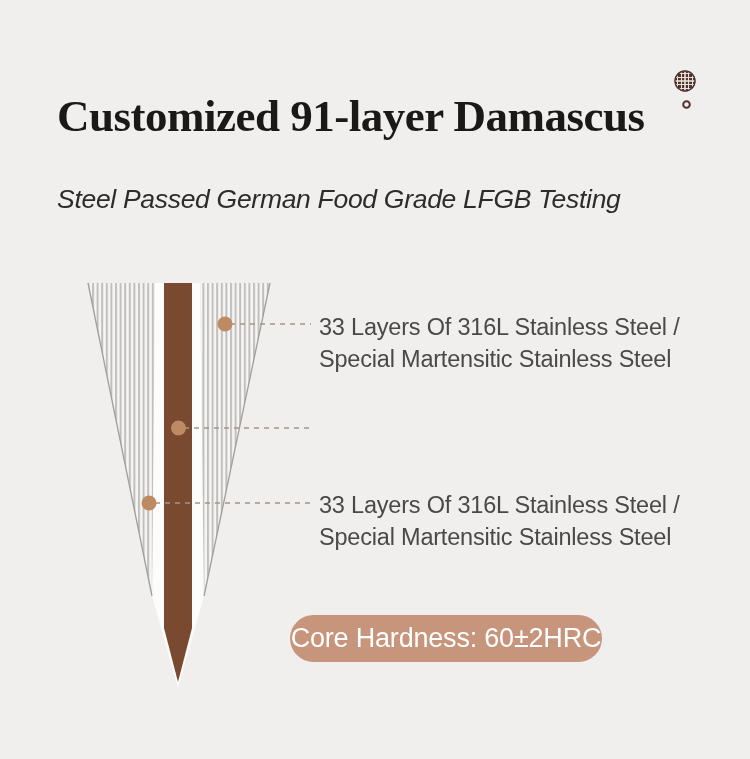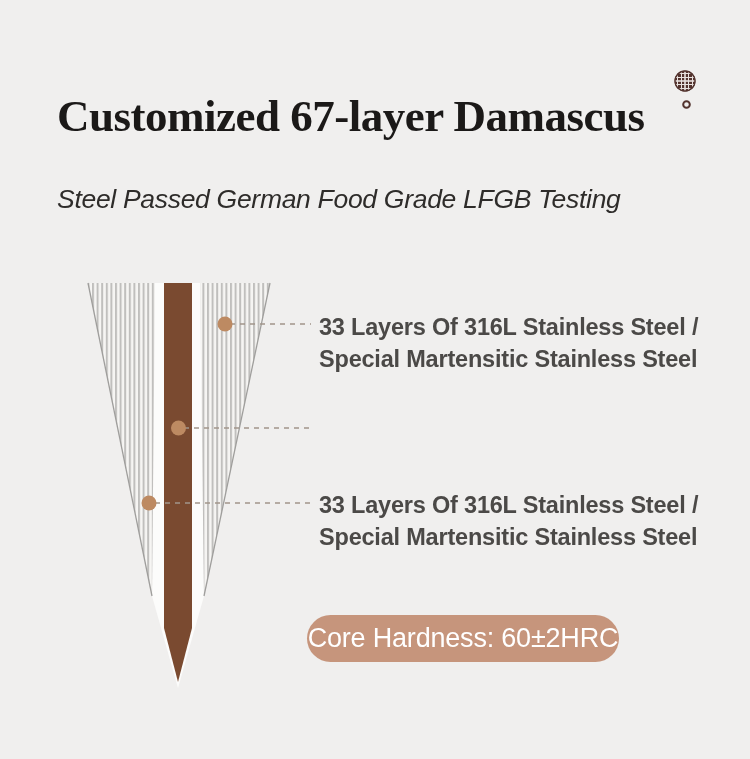--- a/index.html
+++ b/index.html
@@ -29,41 +29,41 @@
   .ornaments{position:absolute;left:674px;top:70px;width:24px;height:42px;}
   .ornaments .lattice{position:absolute;left:0;top:0;}
   .ornaments .ring{position:absolute;left:8px;top:30px;}
   .blade-svg{position:absolute;left:0;top:0;}
   .callout{
     position:absolute;left:319px;
     font-size:23.5px;line-height:32px;
     letter-spacing:-0.2px;
     color:#4b4947;
   }
-  .callout span{display:block;font-weight:bold;}
+  .callout span{display:block;}
   .callout-1{top:311px;}
   .callout-2{top:413px;}
   .callout-3{top:489px;}
   .badge{
-    position:absolute;left:307px;top:615px;
+    position:absolute;left:290px;top:615px;
     width:312px;height:47px;
     border-radius:24px;
     background:#c6957c;
     color:#ffffff;
     font-size:27px;letter-spacing:-0.2px;
     display:flex;align-items:center;justify-content:center;
   }
 </style>
 </head>
 <body>
 
 <div class="canvas">
 
   <h1 class="title">
-    <span>Customized 67-layer Damascus</span>
+    <span>Customized 91-layer Damascus</span>
   </h1>
 
   <div class="subtitle">Steel Passed German Food Grade LFGB Testing</div>
 
   <div class="ornaments">
     <svg class="lattice" width="22" height="22" viewBox="0 0 22 22">
       <defs>
         <clipPath id="latticeClip">
             <circle cx="11" cy="11" r="10"></circle>
           </clipPath>

